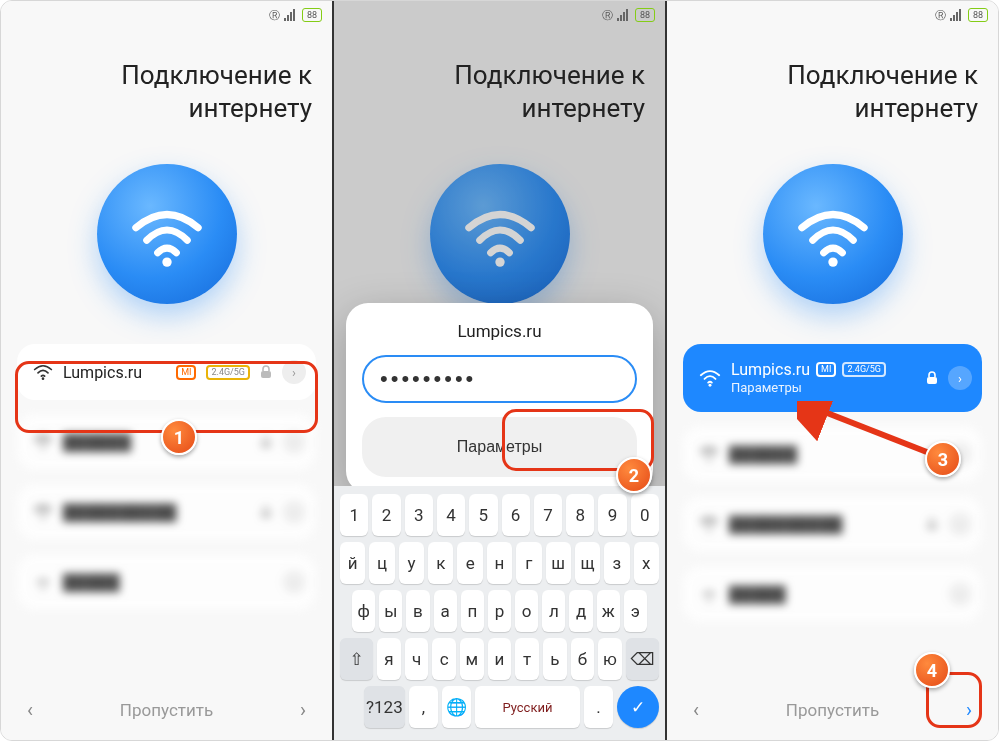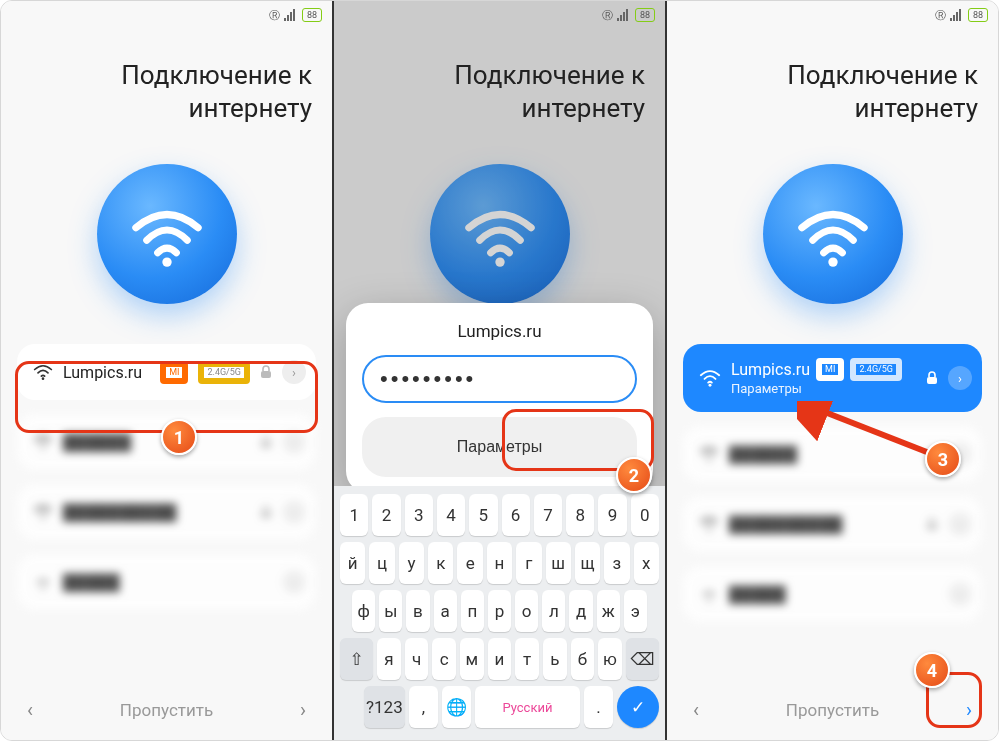--- a/index.html
+++ b/index.html
@@ -78,21 +78,21 @@
     align-items: center;
     padding: 0 10px 0 16px;
     gap: 10px;
     font-size: 16px;
     color: #222;
   }
   .net.blurred { filter: blur(4px); opacity: .8; }
   .net .name { flex: 1; white-space: nowrap; overflow: hidden; }
   .net .tag {
     font-size: 9px;
-    border: 6px solid #eab308;
+    border: 2px solid #eab308;
     color: #888;
     border-radius: 4px;
     padding: 1px 3px;
     line-height: 1;
   }
   .net .tag.mi { color: #ff6a00; border-color: #ff6a00; }
   .lock-ic, .wifi-ic { display: inline-flex; }
   .arrow-circ {
     width: 24px; height: 24px; border-radius: 50%;
     background: #eee; display: inline-flex;
@@ -211,21 +211,21 @@
     background: #fff;
     border-radius: 6px;
     height: 42px;
     flex: 1;
     display: flex; align-items: center; justify-content: center;
     box-shadow: 0 1px 1px rgba(0,0,0,.15);
     color: #333;
   }
   .kbd .krow.r2 .key { position: relative; }
   .kbd .key.wide { flex: 1.4; background: #dfe2e6; }
-  .kbd .key.space { flex: 3.6; font-size: 13px; color: #ec4899; }
+  .kbd .key.space { flex: 3.6; font-size: 13px; color: #7f1d1d; }
   .kbd .key.go {
     background: #1e88ff; color: #fff; border-radius: 50%;
     width: 42px; flex: none;
   }
   .kbd .krow.r1 { padding: 0 2px; }
   .kbd .krow.r2 { padding: 0 2px; }
   .kbd .krow.r3 { padding: 0 14px; }
   .kbd .krow.r4 { padding: 0 2px; align-items:center; }
   .kbd .krow.r5 { padding: 0 2px; align-items:center;margin-left:24px; }
 

